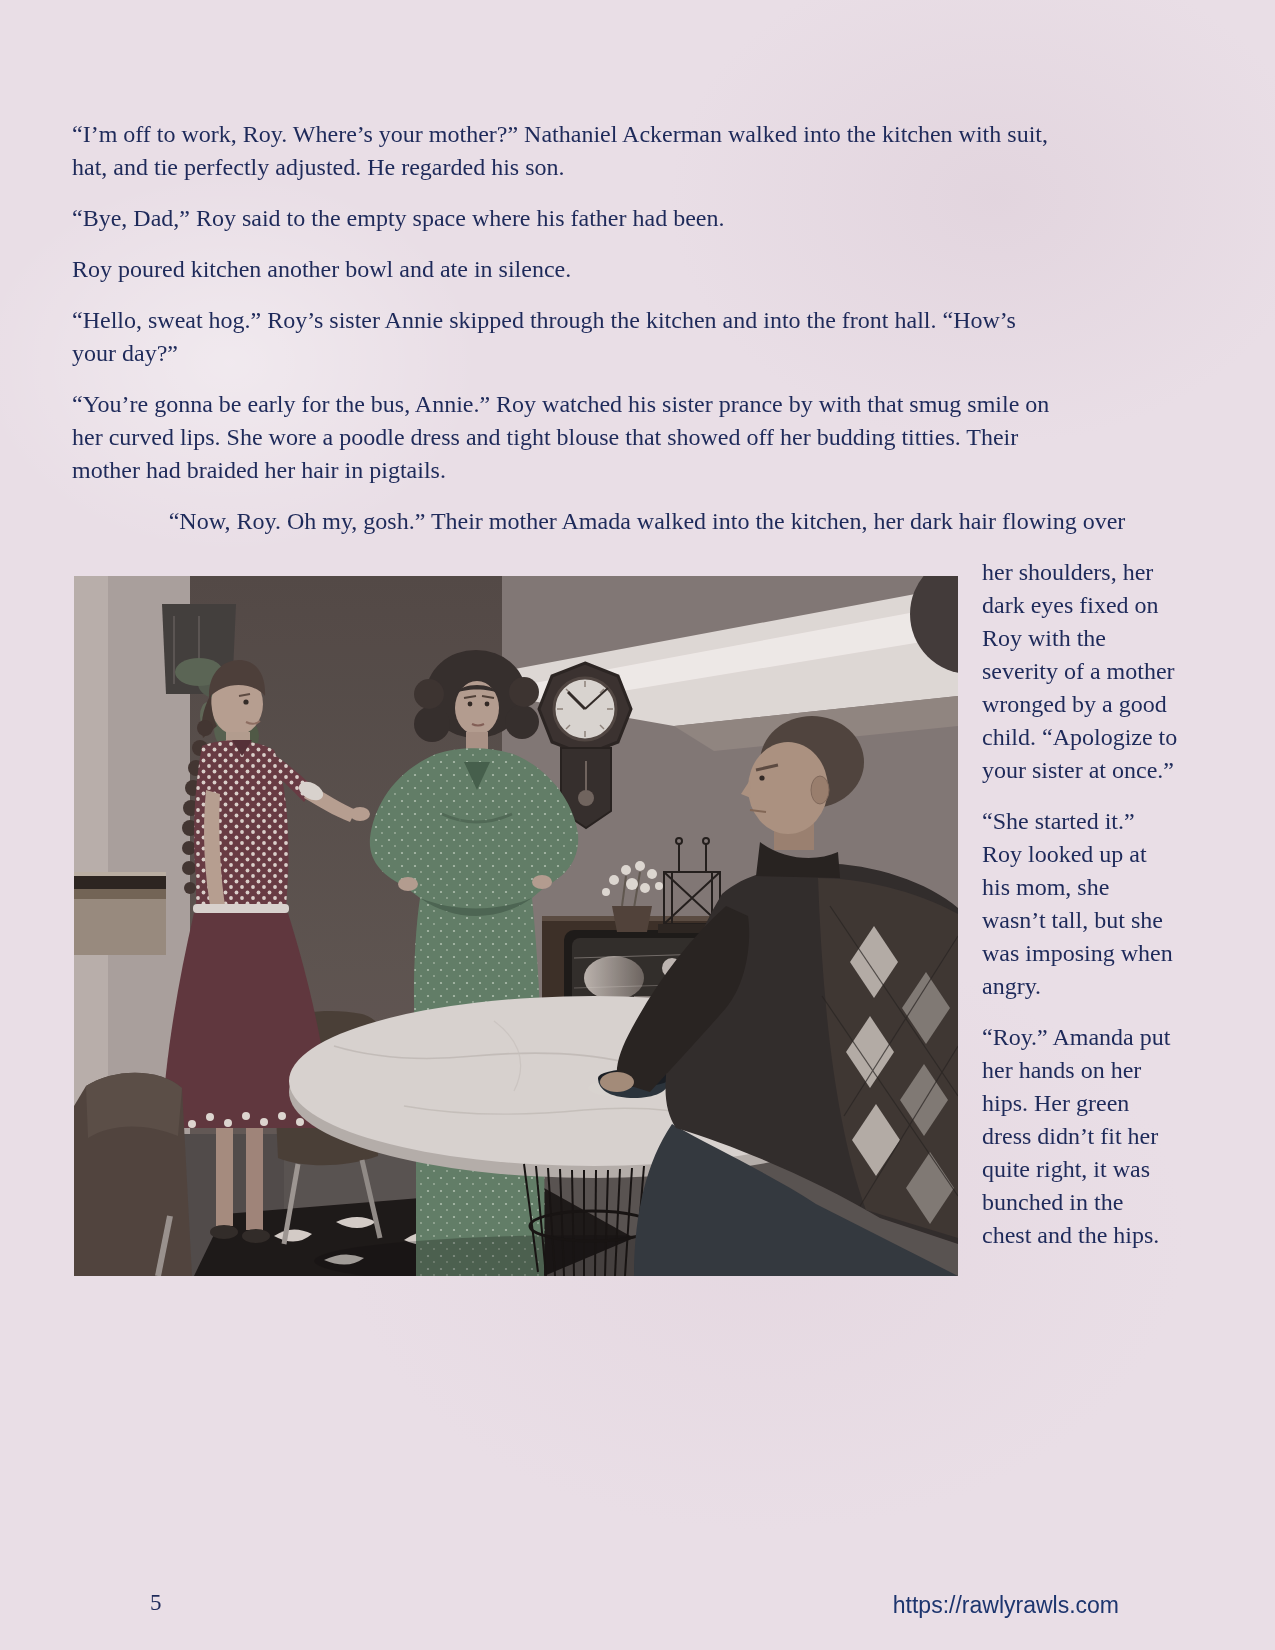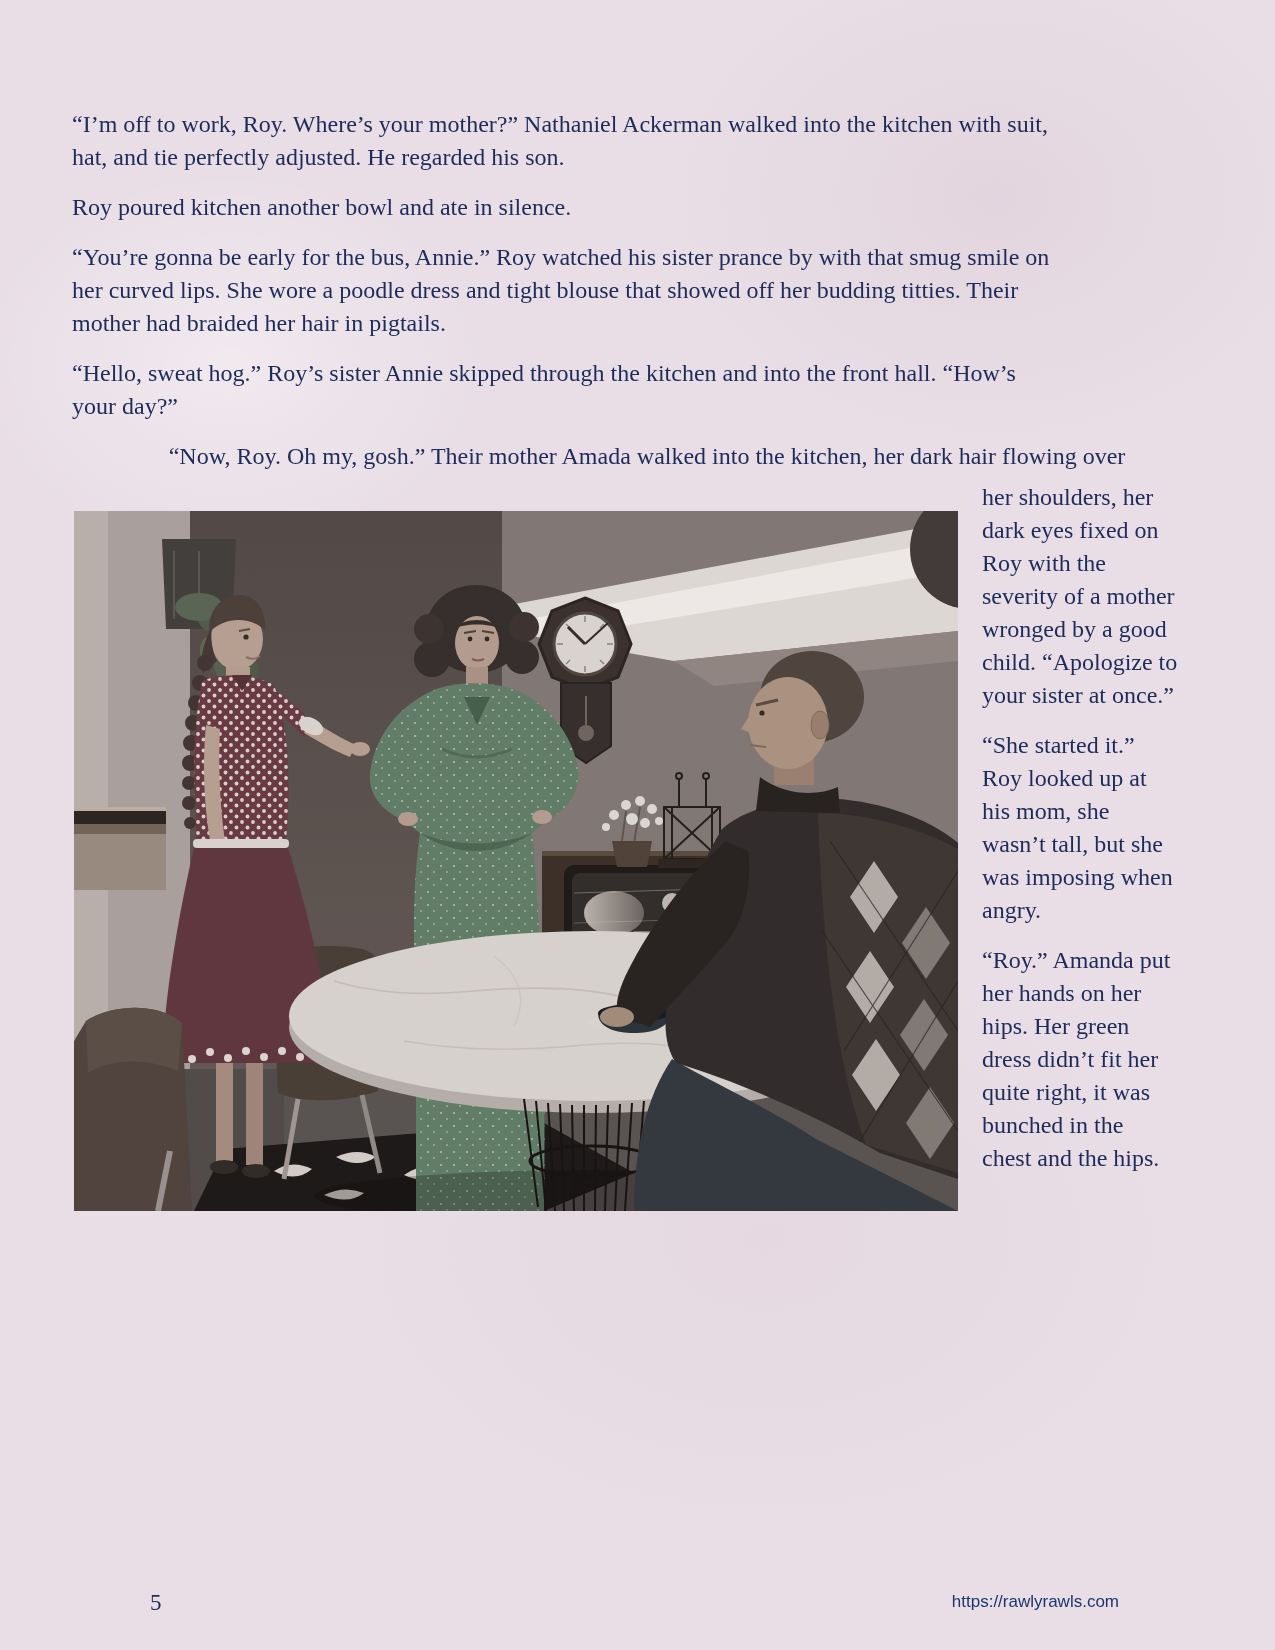--- a/index.html
+++ b/index.html
@@ -8,53 +8,54 @@
     background-color:#e9dee6;
     background-image:
       radial-gradient(ellipse 420px 320px at 18% 22%, rgba(255,255,255,.35), rgba(255,255,255,0) 60%),
       radial-gradient(ellipse 500px 380px at 78% 12%, rgba(214,196,208,.35), rgba(214,196,208,0) 65%),
       radial-gradient(ellipse 600px 420px at 60% 75%, rgba(223,207,217,.40), rgba(223,207,217,0) 70%),
       radial-gradient(ellipse 380px 300px at 35% 55%, rgba(255,255,255,.25), rgba(255,255,255,0) 60%);
     font-family:"Liberation Serif", "DejaVu Serif", serif;
   }
   .content{position:absolute;left:72px;top:0;width:1150px;padding-top:100px;}
   .content p{
-    margin:8px 0 17px 0;
+    margin:18px 0 17px 0;
     font-size:24px;line-height:33px;
     color:#1e2a5a;
     white-space:pre-line;
   }
   .content p.joined{margin-bottom:0;text-align:center;}
   .photo{float:left;width:884px;margin:0 24px 0 2px;}
   .photo svg{display:block;margin-top:38px;}
   .clear{clear:both;}
   .footer-pagenum{
     position:absolute;left:150px;top:1590px;
     font-size:23px;color:#1e2a5a;
   }
   .footer-url{
     position:absolute;right:156px;top:1592px;
     font-family:"Liberation Sans", "DejaVu Sans", sans-serif;
-    font-size:17px;color:#1d356e;text-decoration:none;
+    font-size:23px;color:#1d356e;text-decoration:none;
   }
 </style>
 </head>
 <body>
 
 <div class="page">
   <div class="content">
 
     <p>“I’m off to work, Roy. Where’s your mother?” Nathaniel Ackerman walked into the kitchen with suit,
 hat, and tie perfectly adjusted. He regarded his son.</p>
+    <p>“Bye, Dad,” Roy said to the empty space where his father had been.</p>
     <p>Roy poured kitchen another bowl and ate in silence.</p>
+    <p>“Hello, sweat hog.” Roy’s sister Annie skipped through the kitchen and into the front hall. “How’s
+your day?”</p>
     <p>“You’re gonna be early for the bus, Annie.” Roy watched his sister prance by with that smug smile on
 her curved lips. She wore a poodle dress and tight blouse that showed off her budding titties. Their
 mother had braided her hair in pigtails.</p>
-    <p>“Hello, sweat hog.” Roy’s sister Annie skipped through the kitchen and into the front hall. “How’s
-your day?”</p>
     <p class="joined">“Now, Roy. Oh my, gosh.” Their mother Amada walked into the kitchen, her dark hair flowing over</p>
 
     <div class="photo">
       <svg width="884" height="700" viewBox="0 0 884 700" xmlns="http://www.w3.org/2000/svg">
         <defs>
           <pattern id="pdots" width="11" height="11" patternUnits="userSpaceOnUse">
             <circle cx="3" cy="3" r="1.9" fill="#e8e2da" opacity="0.9"></circle>
             <circle cx="8.5" cy="8.5" r="1.9" fill="#e8e2da" opacity="0.9"></circle>
           </pattern>
           <pattern id="pspeck" width="13" height="13" patternUnits="userSpaceOnUse">

